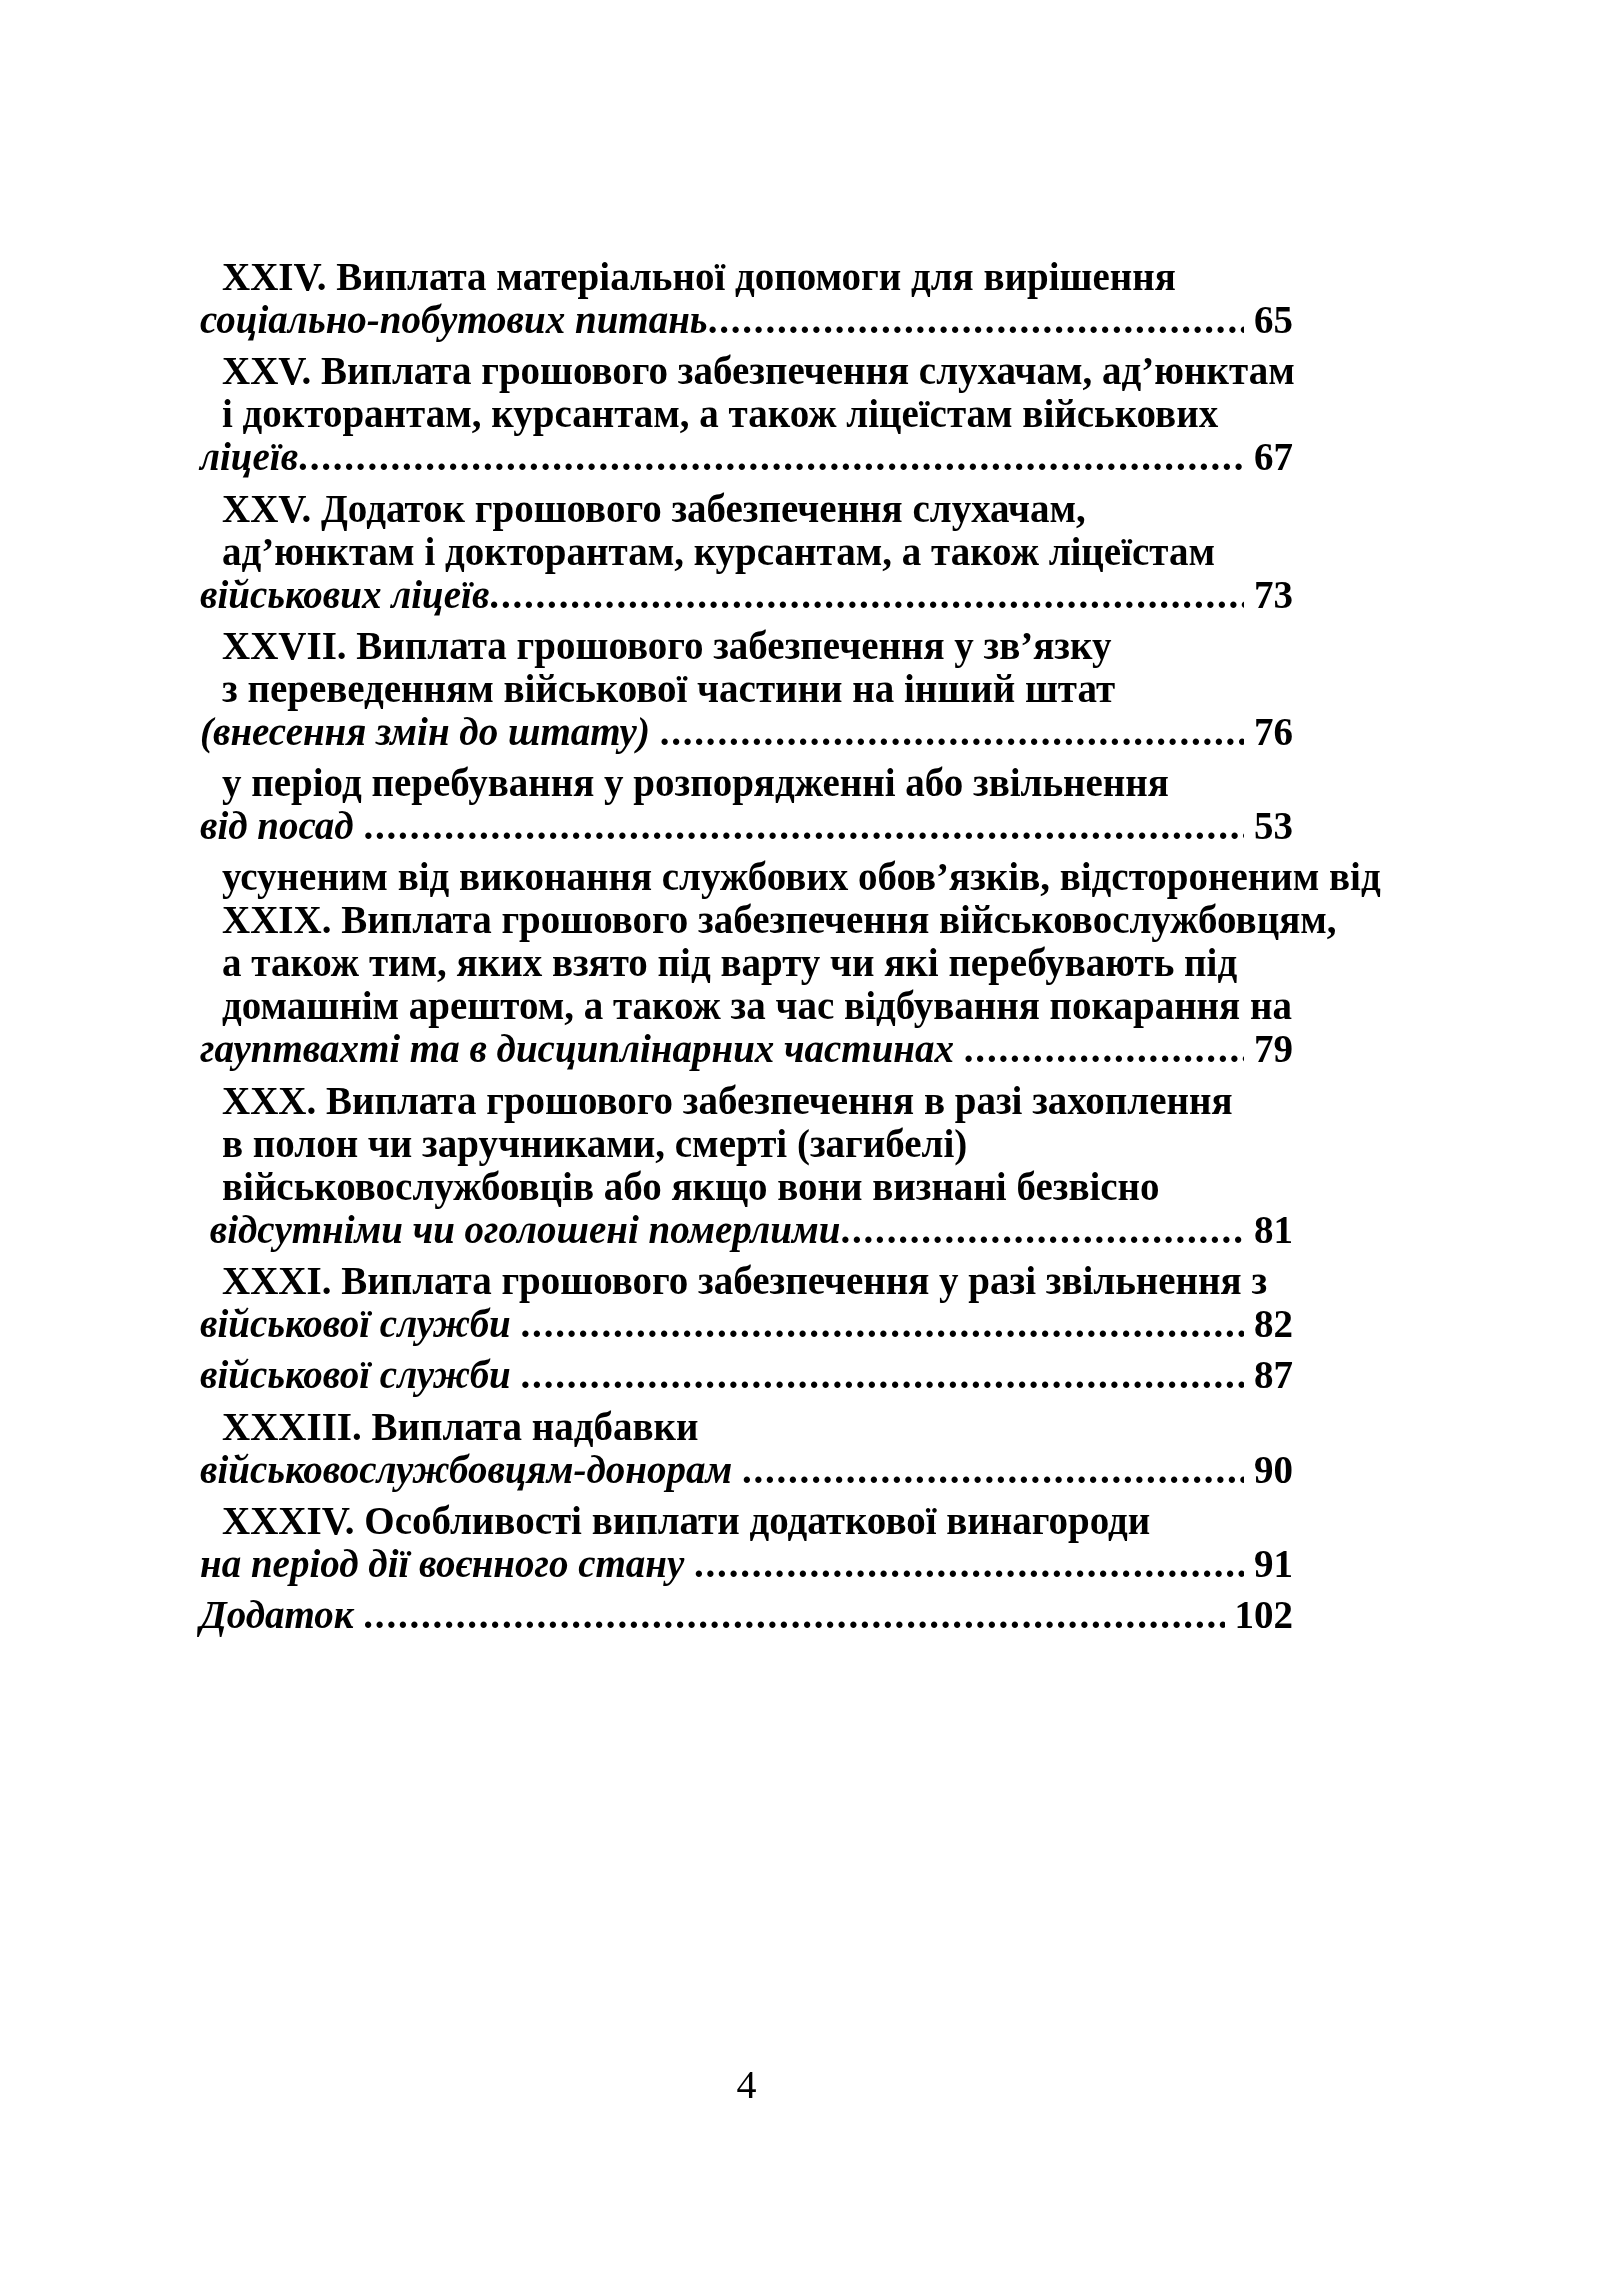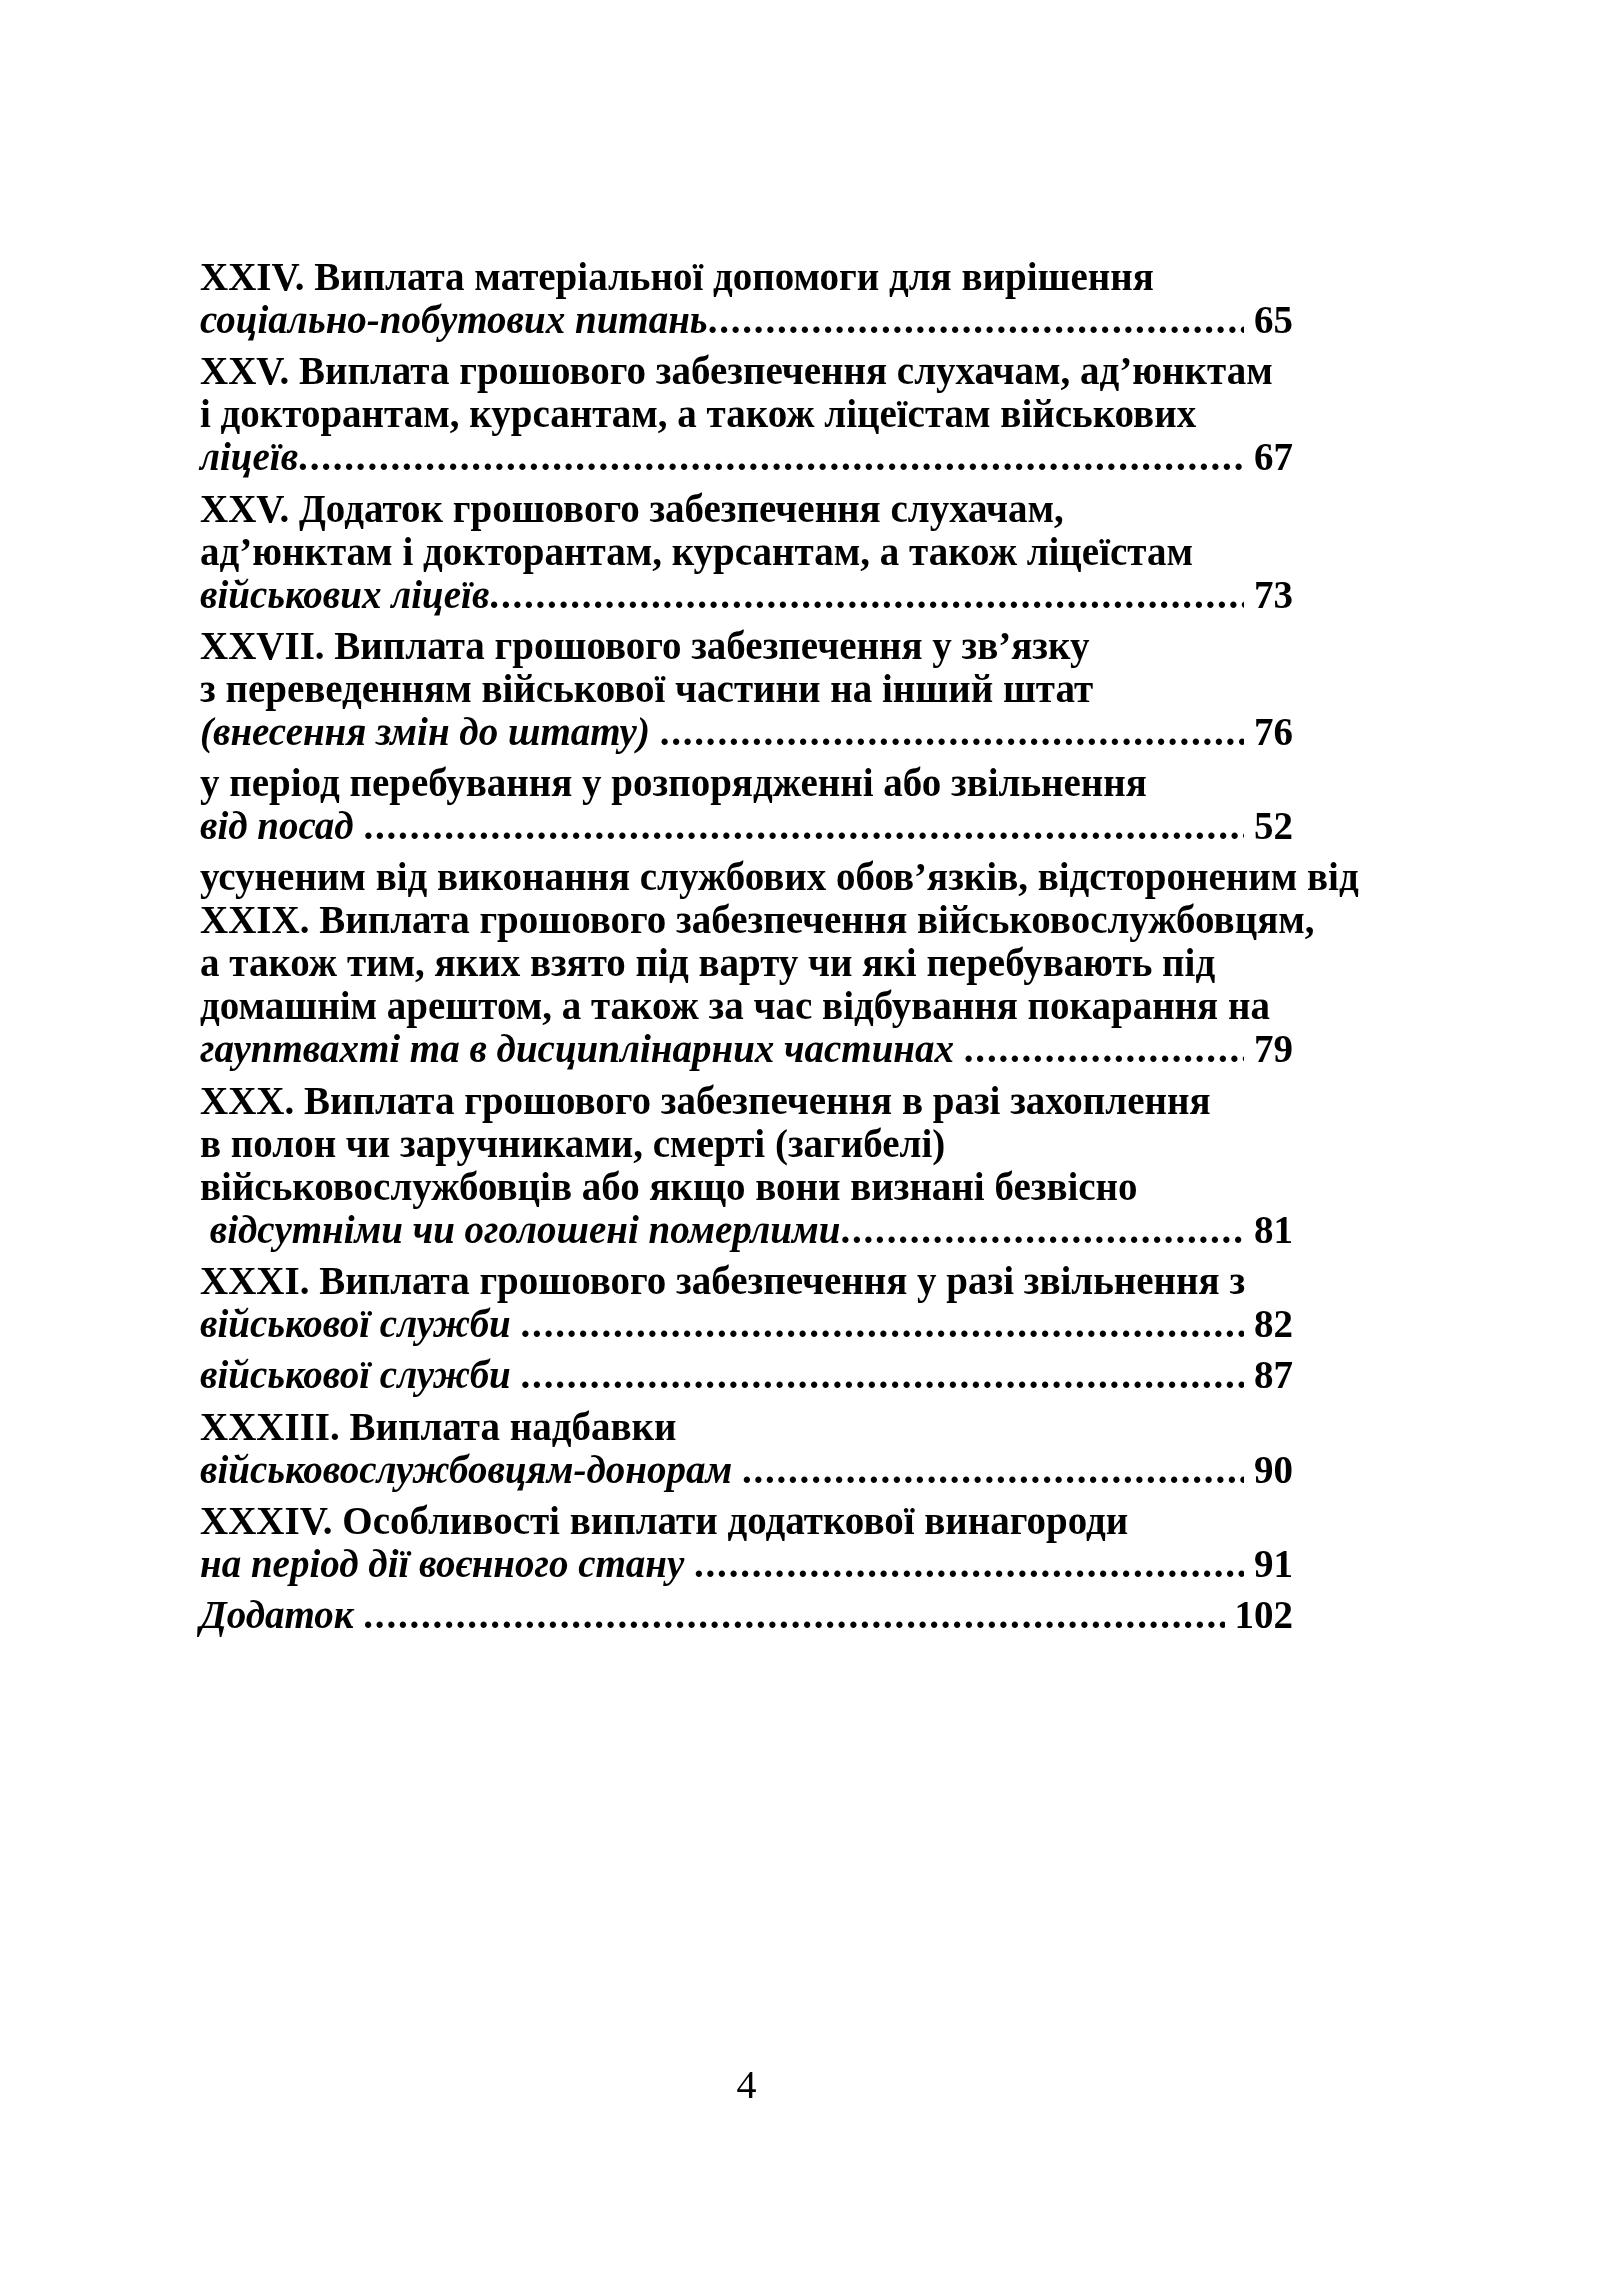--- a/index.html
+++ b/index.html
@@ -24,20 +24,21 @@
     top: 255px;
     width: 1093px;
     font-size: 39px;
     line-height: 43px;
   }
   .entry + .entry {
     margin-top: 8.3px;
   }
   .line {
     white-space: pre;
+    margin-left: 22px;
   }
   .lastline {
     display: flex;
     align-items: baseline;
   }
   .lastline .txt {
     white-space: pre;
     flex: 0 0 auto;
     font-style: italic;
   }
@@ -102,21 +103,21 @@
           <span class="txt">(внесення змін до штату) </span>
           <span class="dots">........................................................................................................................................................................................................</span>
           <span class="pnum">76</span>
         </div>
       </div>
       <div class="entry">
         <div class="line">у період перебування у розпорядженні або звільнення</div>
         <div class="lastline">
           <span class="txt">від посад </span>
           <span class="dots">........................................................................................................................................................................................................</span>
-          <span class="pnum">52</span>
+          <span class="pnum">53</span>
         </div>
       </div>
       <div class="entry">
         <div class="line">усуненим від виконання службових обов’язків, відстороненим від</div>
         <div class="line">XXIX. Виплата грошового забезпечення військовослужбовцям,</div>
         <div class="line">а також тим, яких взято під варту чи які перебувають під</div>
         <div class="line">домашнім арештом, а також за час відбування покарання на</div>
         <div class="lastline">
           <span class="txt">гауптвахті та в дисциплінарних частинах </span>
           <span class="dots">........................................................................................................................................................................................................</span>

